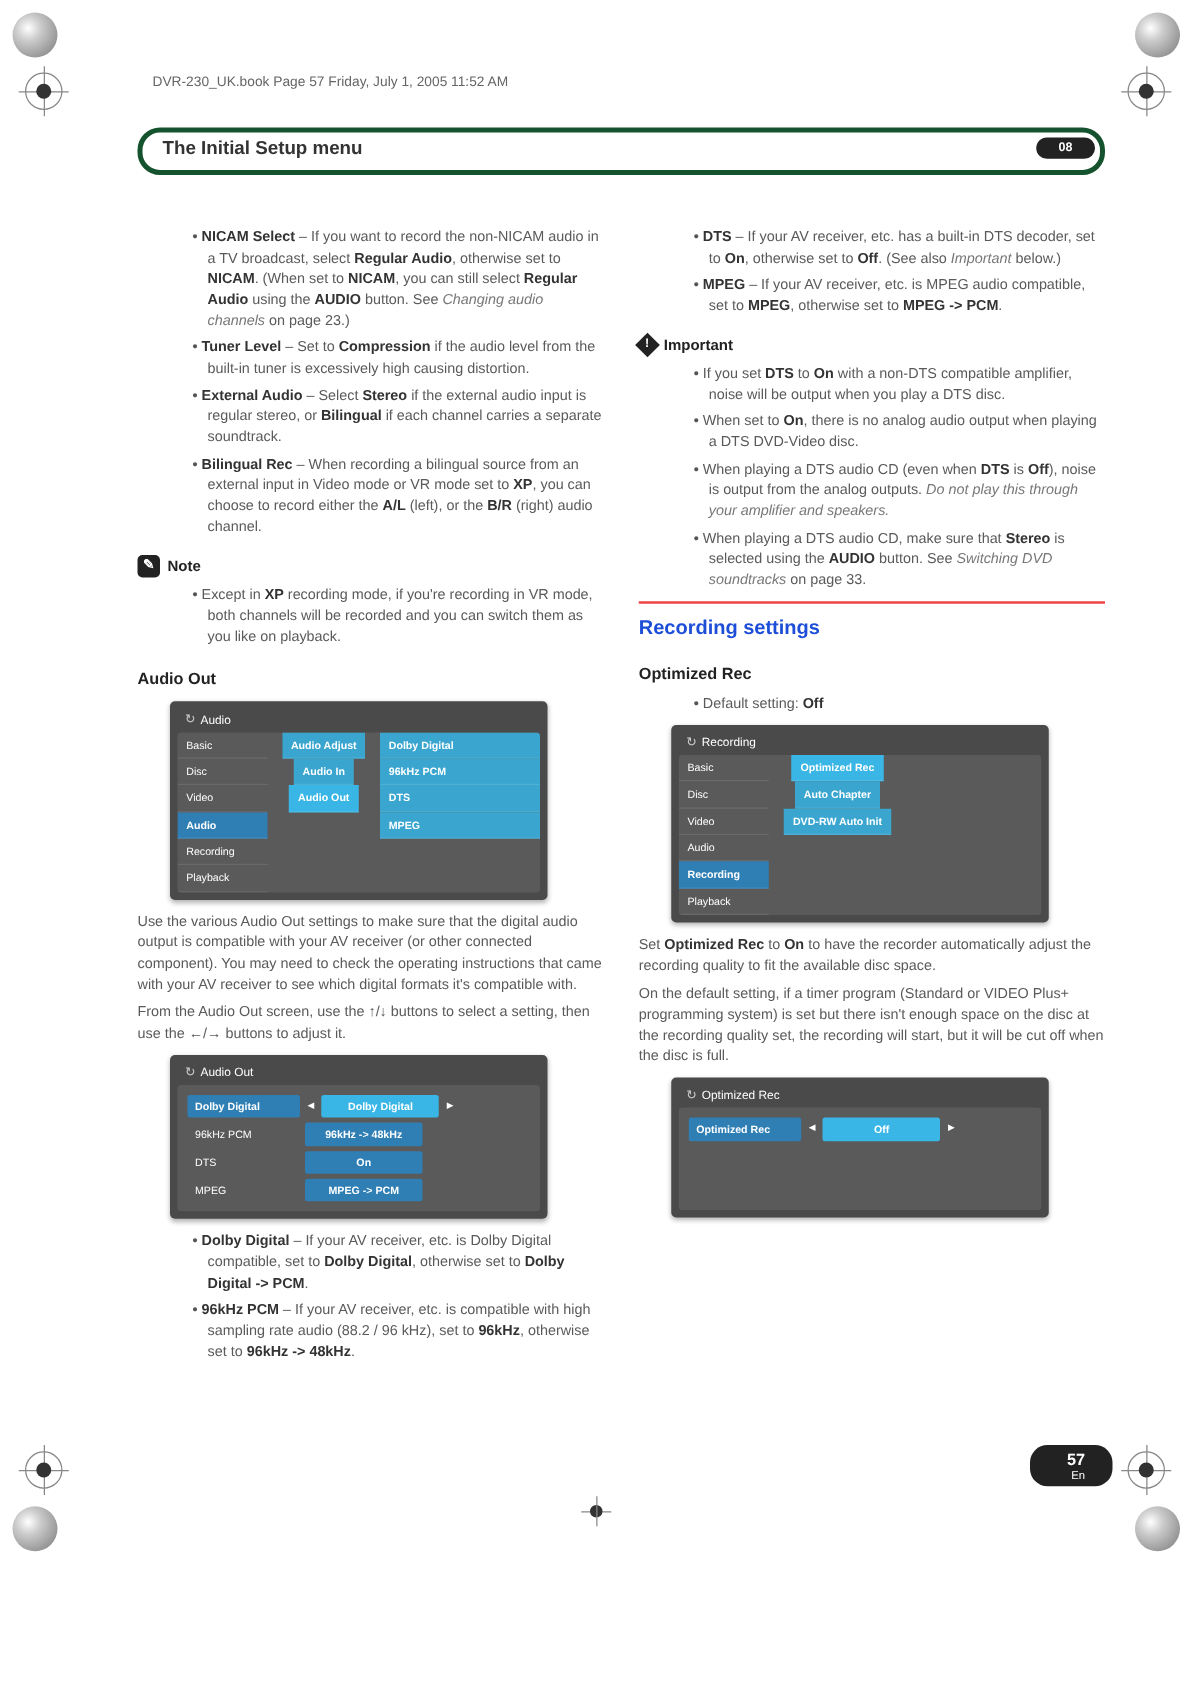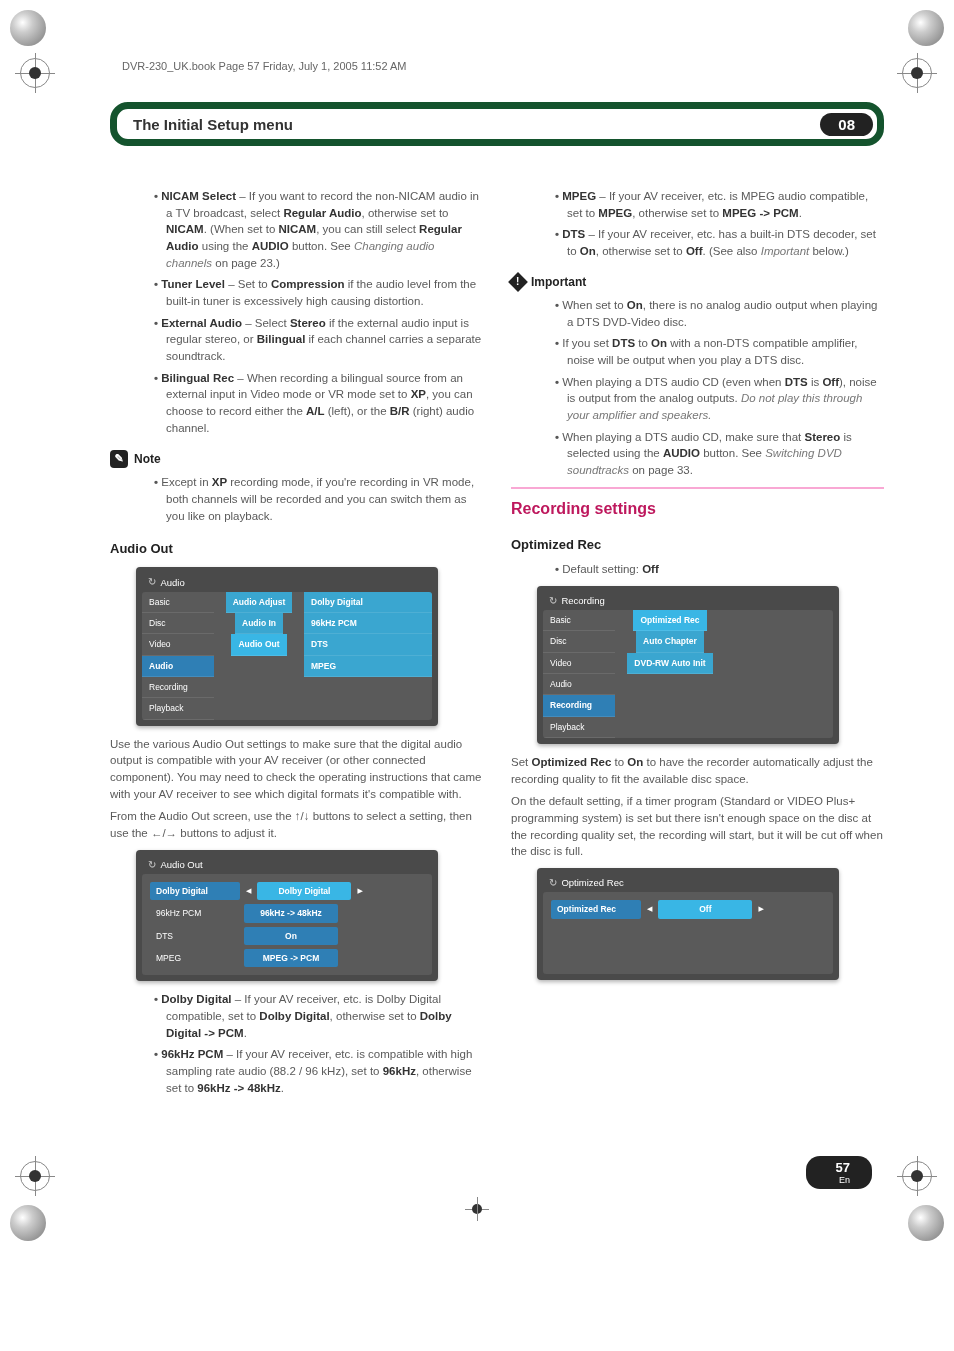--- a/index.html
+++ b/index.html
@@ -37,28 +37,28 @@
   .cb-tl { top: 10px; left: 10px; }
   .cb-tr { top: 10px; right: 10px; }
   .cb-bl { bottom: 10px; left: 10px; }
   .cb-br { bottom: 10px; right: 10px; }
 
   .sheet { padding: 60px 70px 40px 110px; height: 1251px; box-sizing: border-box; }
   .bookline { font-size: 11px; color: #666; margin-bottom: 30px; margin-left: 12px; }
 
   .titlebar { display: flex; align-items: center; margin-bottom: 40px; }
   .titlebar-inner {
-    flex: 1; border: 7px solid #14532d; border-radius: 18px;
-    padding: 4px 4px 4px 16px; display: flex; align-items: center;
+    flex: 1; border: 4px solid #14532d; border-radius: 18px;
+    padding: 4px 4px 4px 16px; display: flex; align-items: flex-start;
     height: 22px;
   }
   .title-text { font-size: 15px; font-weight: bold; color: #333; }
   .title-badge {
     margin-left: auto; background: #222; color: #fff; font-weight: bold;
-    font-size: 15px; border-radius: 16px; padding: 3px 18px;
+    font-size: 10px; border-radius: 16px; padding: 3px 18px;
   }
 
   .columns { display: flex; gap: 28px; }
   .col { flex: 1; font-size: 11.5px; line-height: 1.45; }
   .col p { margin: 0 0 6px 0; }
   ul.bullets { list-style: none; padding: 0; margin: 2px 0 8px 0; }
   ul.bullets > li { padding-left: 12px; text-indent: -12px; margin-bottom: 5px; margin-left: 44px; }
   ul.bullets > li::before { content: "• "; color: #555; font-weight: bold; }
   b, strong { color: #333; font-weight: bold; }
   em, i { font-style: italic; color: #777; }
@@ -67,22 +67,22 @@
   .notebox-icon {
     width: 18px; height: 18px; background: #222; border-radius: 4px;
     display: flex; align-items: center; justify-content: center;
     color: #fff; font-size: 11px; font-weight: bold;
   }
   .notebox-icon.warn { border-radius: 0; transform: rotate(45deg); width: 14px; height: 14px;}
   .notebox-icon.warn span { transform: rotate(-45deg); display: block; font-size: 10px;}
   .notebox-label { font-weight: bold; color: #222; font-size: 12px; }
 
   .hsect { font-weight: bold; color: #222; font-size: 13px; margin: 16px 0 6px 0; }
-  .hmain { font-weight: bold; color: #be185d; font-size: 16px; margin: 8px 0 14px 0;
-    border-top: 2px solid #f9a8d4; padding-top: 8px; }
+  .hmain { font-weight: bold; color: #1d4ed8; font-size: 16px; margin: 8px 0 14px 0;
+    border-top: 2px solid #ef4444; padding-top: 8px; }
 
   .uipanel {
     background: #4a4a4a; border-radius: 4px; padding: 6px; width: 290px;
     margin: 8px 0 10px 26px; box-shadow: 0 2px 4px rgba(0,0,0,0.3);
   }
   .uipanel-title { color: #fff; font-size: 9.5px; padding: 2px 6px; display: flex; align-items: center; gap: 4px;}
   .uipanel-title::before { content: "↻"; font-size: 10px; opacity: 0.7;}
   .uipanel-body { display: flex; background: #5a5a5a; border-radius: 3px; overflow: hidden; }
   .ui-col1, .ui-col2, .ui-col3 { display: flex; flex-direction: column; }
   .ui-col1 { width: 72px; }
@@ -96,21 +96,21 @@
   .ui-cell.hilite { background: #39b6e5; font-weight: bold; }
 
   .uipanel.slim .uipanel-body { padding: 6px 4px; }
   .uirow { display: flex; align-items: center; gap: 4px; padding: 2px 4px; }
   .uirow-label { width: 78px; font-size: 8.5px; color: #fff; background: #2f7fb5; padding: 3px 6px; border-radius: 2px; font-weight: bold;}
   .uirow-label.dim { background: transparent; font-weight: normal;}
   .uirow-val { font-size: 8.5px; color: #fff; background: #39b6e5; padding: 3px 8px; border-radius: 2px; width: 78px; text-align: center; font-weight: bold;}
   .uirow .arrow { color: #fff; font-size: 7px; padding: 0 2px; }
 
   .page-badge {
-    position: absolute; right: 82px; bottom: 62px;
+    position: absolute; right: 64px; bottom: 62px;
     background: #222; color: #fff; font-weight: bold; font-size: 13px;
     border-radius: 14px; padding: 4px 22px 4px 30px; text-align: right;
   }
   .page-badge .sub { font-size: 9px; font-weight: normal; display: block; }
 
   .center-cross { position: absolute; left: 50%; bottom: 30px; margin-left: -12px;}
   .center-cross .cc { width:24px; height:24px; position: relative;}
   .center-cross .cc::before { content:""; position:absolute; width:24px; height:1px; background:#888; top:12px;}
   .center-cross .cc::after { content:""; position:absolute; height:24px; width:1px; background:#888; left:12px;}
   .center-cross .ccin { position:absolute; top:7px; left:7px; width:10px; height:10px; background:#333; border-radius:50%;}
@@ -211,33 +211,33 @@
       </div>
 
       <ul class="bullets">
         <li><b>Dolby Digital</b><span> – If your AV receiver, etc. is Dolby Digital compatible, set to </span><b>Dolby Digital</b><span>, otherwise set to </span><b>Dolby Digital -&gt; PCM</b><span>.</span></li>
         <li><b>96kHz PCM</b><span> – If your AV receiver, etc. is compatible with high sampling rate audio (88.2 / 96 kHz), set to </span><b>96kHz</b><span>, otherwise set to </span><b>96kHz -&gt; 48kHz</b><span>.</span></li>
       </ul>
     </div>
 
     <div class="col">
       <ul class="bullets">
+        <li><b>DTS</b><span> – If your AV receiver, etc. has a built-in DTS decoder, set to </span><b>On</b><span>, otherwise set to </span><b>Off</b><span>. (See also </span><i>Important</i><span> below.)</span></li>
         <li><b>MPEG</b><span> – If your AV receiver, etc. is MPEG audio compatible, set to </span><b>MPEG</b><span>, otherwise set to </span><b>MPEG -&gt; PCM</b><span>.</span></li>
-        <li><b>DTS</b><span> – If your AV receiver, etc. has a built-in DTS decoder, set to </span><b>On</b><span>, otherwise set to </span><b>Off</b><span>. (See also </span><i>Important</i><span> below.)</span></li>
       </ul>
 
       <div class="notebox">
         <div class="notebox-icon warn">
             <span>!</span>
           </div>
         <div class="notebox-label">Important</div>
       </div>
       <ul class="bullets">
+        <li><span>If you set </span><b>DTS</b><span> to </span><b>On</b><span> with a non-DTS compatible amplifier, noise will be output when you play a DTS disc.</span></li>
         <li><span>When set to </span><b>On</b><span>, there is no analog audio output when playing a DTS DVD-Video disc.</span></li>
-        <li><span>If you set </span><b>DTS</b><span> to </span><b>On</b><span> with a non-DTS compatible amplifier, noise will be output when you play a DTS disc.</span></li>
         <li><span>When playing a DTS audio CD (even when </span><b>DTS</b><span> is </span><b>Off</b><span>), noise is output from the analog outputs. </span><i>Do not play this through your amplifier and speakers.</i></li>
         <li><span>When playing a DTS audio CD, make sure that </span><b>Stereo</b><span> is selected using the </span><b>AUDIO</b><span> button. See </span><i>Switching DVD soundtracks</i><span> on page 33.</span></li>
       </ul>
 
       <div class="hmain">Recording settings</div>
 
       <div class="hsect">Optimized Rec</div>
       <ul class="bullets">
         <li><span>Default setting: </span><b>Off</b></li>
       </ul>

